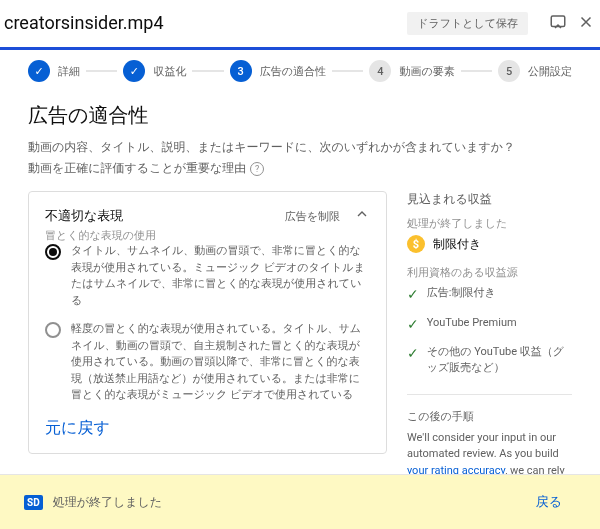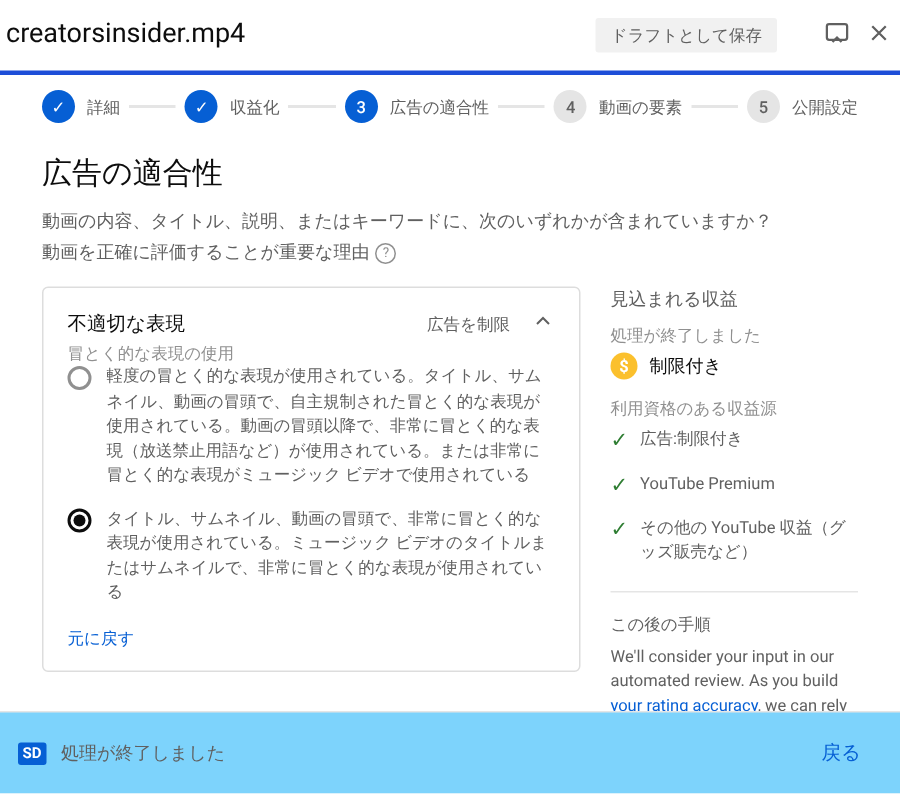--- a/index.html
+++ b/index.html
@@ -1,20 +1,20 @@
 <!DOCTYPE html>
 <html><head>
 <meta charset="utf-8">
 <style>
 *{margin:0;padding:0;box-sizing:border-box;font-family:"Roboto","Helvetica Neue",Arial,sans-serif}
 body{background:#f9f9f9;width:600px;height:529px;position:relative;overflow:hidden}
 .modal{background:#fff;width:600px;height:529px;display:flex;flex-direction:column;position:relative}
 .hdr{display:flex;align-items:flex-start;padding:12px 4px;border-bottom:3px solid #1d4ed8}
 .hdr-title{font-size:18px;font-weight:400;flex:1;color:#0d0d0d}
-.draft-btn{background:#f1f1f1;border:none;padding:4px 10px;border-radius:2px;font-size:11px;color:#606060;margin-right:22px;cursor:pointer}
+.draft-btn{background:#f1f1f1;border:none;padding:4px 10px;border-radius:2px;font-size:11px;color:#606060;margin-right:12px;cursor:pointer}
 .hdr-ic{width:20px;height:20px;display:flex;align-items:center;justify-content:center;margin-left:8px;cursor:pointer;color:#606060}
 .stepper{display:flex;align-items:center;padding:10px 28px 14px;gap:0}
 .step{display:flex;align-items:center;gap:8px}
 .step-circle{width:22px;height:22px;border-radius:50%;display:flex;align-items:center;justify-content:center;font-size:11px;font-weight:500}
 .step-done{background:#065fd4;color:#fff}
 .step-cur{background:#065fd4;color:#fff}
 .step-pend{background:#e5e5e5;color:#606060}
 .step-lab{font-size:11px;color:#606060}
 .step-line{flex:1;height:2px;background:#e5e5e5;margin:0 6px}
 .body{flex:1;overflow-y:auto;padding:0 28px 12px}
@@ -29,32 +29,32 @@
 .card-t{font-size:13px;font-weight:500;color:#0d0d0d;flex:1}
 .card-sub{font-size:11px;color:#909090;}
 .badge{font-size:11px;color:#606060;margin-right:14px}
 .chev{cursor:pointer;color:#606060}
 .opts{display:flex;flex-direction:column;gap:12px}
 .opt{display:flex;gap:10px;cursor:pointer}
 .radio{width:16px;height:16px;border:2px solid #909090;border-radius:50%;flex-shrink:0;margin-top:1px;position:relative}
 .radio.sel{border-color:#0d0d0d}
 .radio.sel::after{content:"";position:absolute;width:8px;height:8px;background:#0d0d0d;border-radius:50%;top:2px;left:2px}
 .opt-txt{font-size:11px;line-height:1.5;color:#606060}
-.reset{color:#065fd4;font-size:11px;margin-top:14px;cursor:pointer;display:inline-block}
+.reset{color:#065fd4;font-size:16px;margin-top:14px;cursor:pointer;display:inline-block}
 .r-sec-t{font-size:12px;color:#606060;margin-bottom:8px}
 .r-stat{display:flex;align-items:center;gap:8px;margin-bottom:12px}
 .dollar{width:18px;height:18px;border-radius:50%;background:#fbc02d;color:#fff;display:flex;align-items:center;justify-content:center;font-size:11px;font-weight:700}
 .r-list{list-style:none}
 .r-list li{display:flex;align-items:flex-start;gap:8px;padding:5px 0;font-size:11px;color:#606060;line-height:1.4}
 .ck{color:#2e7d32;flex-shrink:0;font-size:14px}
 .r-hr{border:none;border-top:1px solid #e5e5e5;margin:14px 0}
 .r-next-t{font-size:11px;color:#606060;margin-bottom:6px}
 .r-next-p{font-size:11px;color:#606060;line-height:1.5}
 .r-next-p a{color:#065fd4;text-decoration:none}
-.ftr{border-top:1px solid #e5e5e5;display:flex;align-items:center;padding:10px 12px;gap:10px;background:#7dd3fc}
+.ftr{border-top:1px solid #e5e5e5;display:flex;align-items:center;padding:10px 24px;gap:10px;background:#fef9c3}
 .sd{background:#065fd4;color:#fff;font-size:10px;font-weight:700;padding:2px 3px;border-radius:2px}
 .ftr-txt{font-size:12px;color:#606060;flex:1}
 .btn-back{background:none;border:none;color:#065fd4;font-size:13px;padding:8px 14px;cursor:pointer}
 .btn-next{background:#065fd4;color:#fff;border:none;font-size:13px;padding:8px 18px;border-radius:2px;cursor:pointer}
 .qm{width:14px;height:14px;border:1px solid #909090;border-radius:50%;display:inline-flex;align-items:center;justify-content:center;font-size:9px;color:#909090}
 </style>
 </head>
 <body>
 
 <div class="modal">
@@ -115,26 +115,26 @@
      <div class="card-hdr">
       <div class="card-t">不適切な表現</div>
       <span class="badge">広告を制限</span>
       <span class="chev"><svg width="16" height="16" viewBox="0 0 24 24" stroke="currentColor" stroke-width="2" fill="none">
                   <path d="M6 15l6-6 6 6"></path>
                 </svg></span>
      </div>
      <div class="card-sub">冒とく的な表現の使用</div>
      <div class="opts">
       <label class="opt">
+                <span class="radio sel"></span>
+                <span class="opt-txt">タイトル、サムネイル、動画の冒頭で、非常に冒とく的な表現が使用されている。ミュージック ビデオのタイトルまたはサムネイルで、非常に冒とく的な表現が使用されている</span>
+              </label>
+      <label class="opt">
                 <span class="radio"></span>
                 <span class="opt-txt">軽度の冒とく的な表現が使用されている。タイトル、サムネイル、動画の冒頭で、自主規制された冒とく的な表現が使用されている。動画の冒頭以降で、非常に冒とく的な表現（放送禁止用語など）が使用されている。または非常に冒とく的な表現がミュージック ビデオで使用されている</span>
-              </label>
-      <label class="opt">
-                <span class="radio sel"></span>
-                <span class="opt-txt">タイトル、サムネイル、動画の冒頭で、非常に冒とく的な表現が使用されている。ミュージック ビデオのタイトルまたはサムネイルで、非常に冒とく的な表現が使用されている</span>
               </label>
      </div>
      <a class="reset">元に戻す</a>
     </div>
 
    </div>
 
    <div class="rcol">
     <div class="r-sec-t">見込まれる収益</div>
     <div style="font-size:11px;color:#909090;margin-bottom:4px">処理が終了しました</div>

